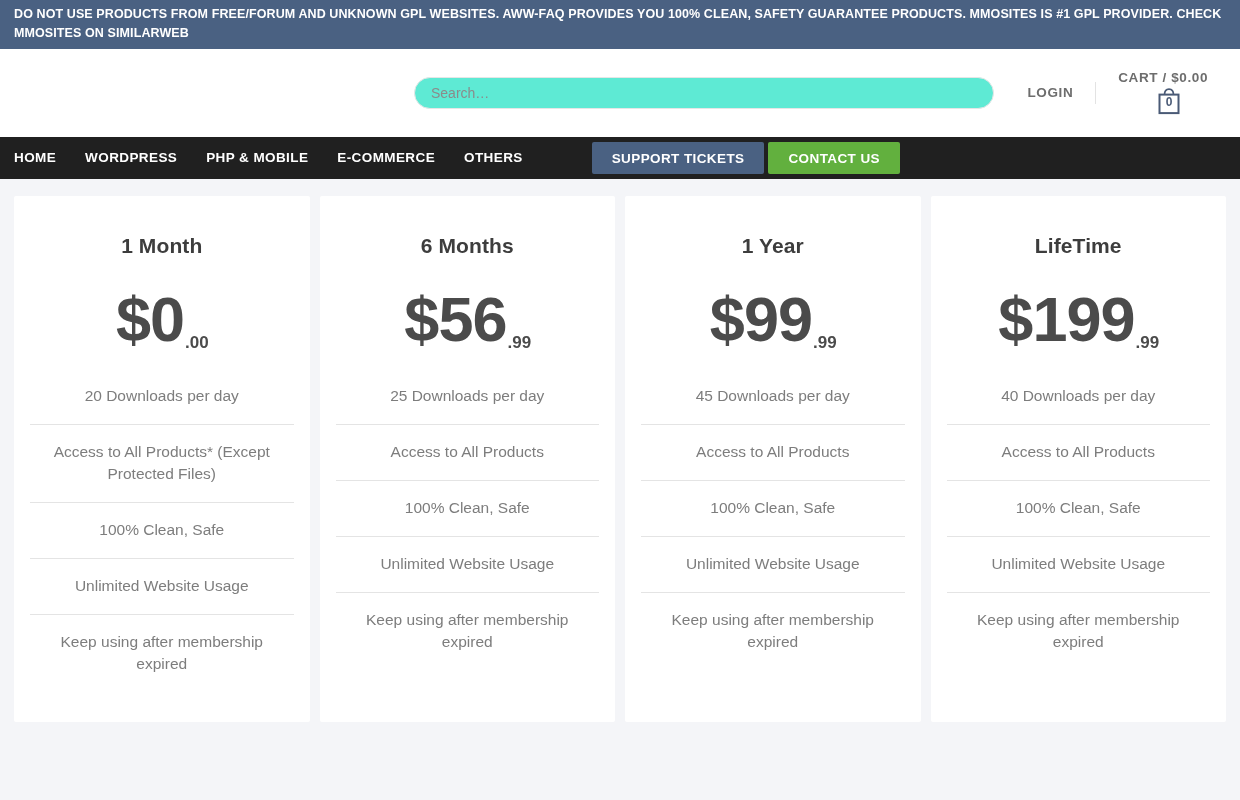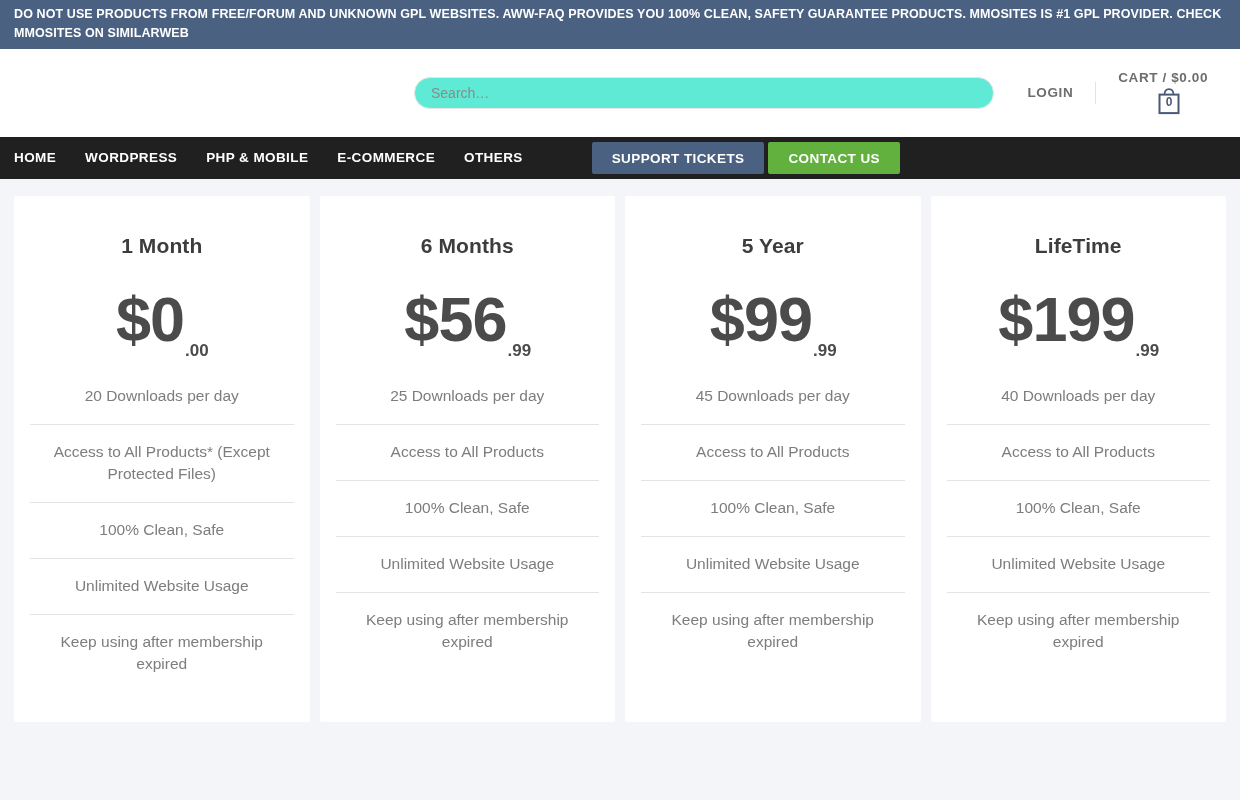--- a/index.html
+++ b/index.html
@@ -214,21 +214,21 @@
   .plan-price .amount {
     font-size: 63px;
     font-weight: 700;
     letter-spacing: -1px;
   }
   .plan-price .cents {
     font-size: 17px;
     font-weight: 700;
     vertical-align: baseline;
     position: relative;
-    top: 15px;
+    top: 7px;
     left: 1px;
   }
   .feature-list {
     list-style: none;
     margin: 34px 0 0 0;
     padding: 0;
   }
   .feature-list li {
     font-size: 15.5px;
     color: #7d7d7d;
@@ -309,21 +309,21 @@
       <ul class="feature-list">
         <li>25 Downloads per day</li>
         <li>Access to All Products</li>
         <li>100% Clean, Safe</li>
         <li>Unlimited Website Usage</li>
         <li>Keep using after membership expired</li>
       </ul>
     </div>
 
     <div class="price-card">
-      <h3 class="plan-title">5 Year</h3>
+      <h3 class="plan-title">1 Year</h3>
       <div class="plan-price">
         <span class="amount">$99</span><span class="cents">.99</span>
       </div>
       <ul class="feature-list">
         <li>45 Downloads per day</li>
         <li>Access to All Products</li>
         <li>100% Clean, Safe</li>
         <li>Unlimited Website Usage</li>
         <li>Keep using after membership expired</li>
       </ul>

